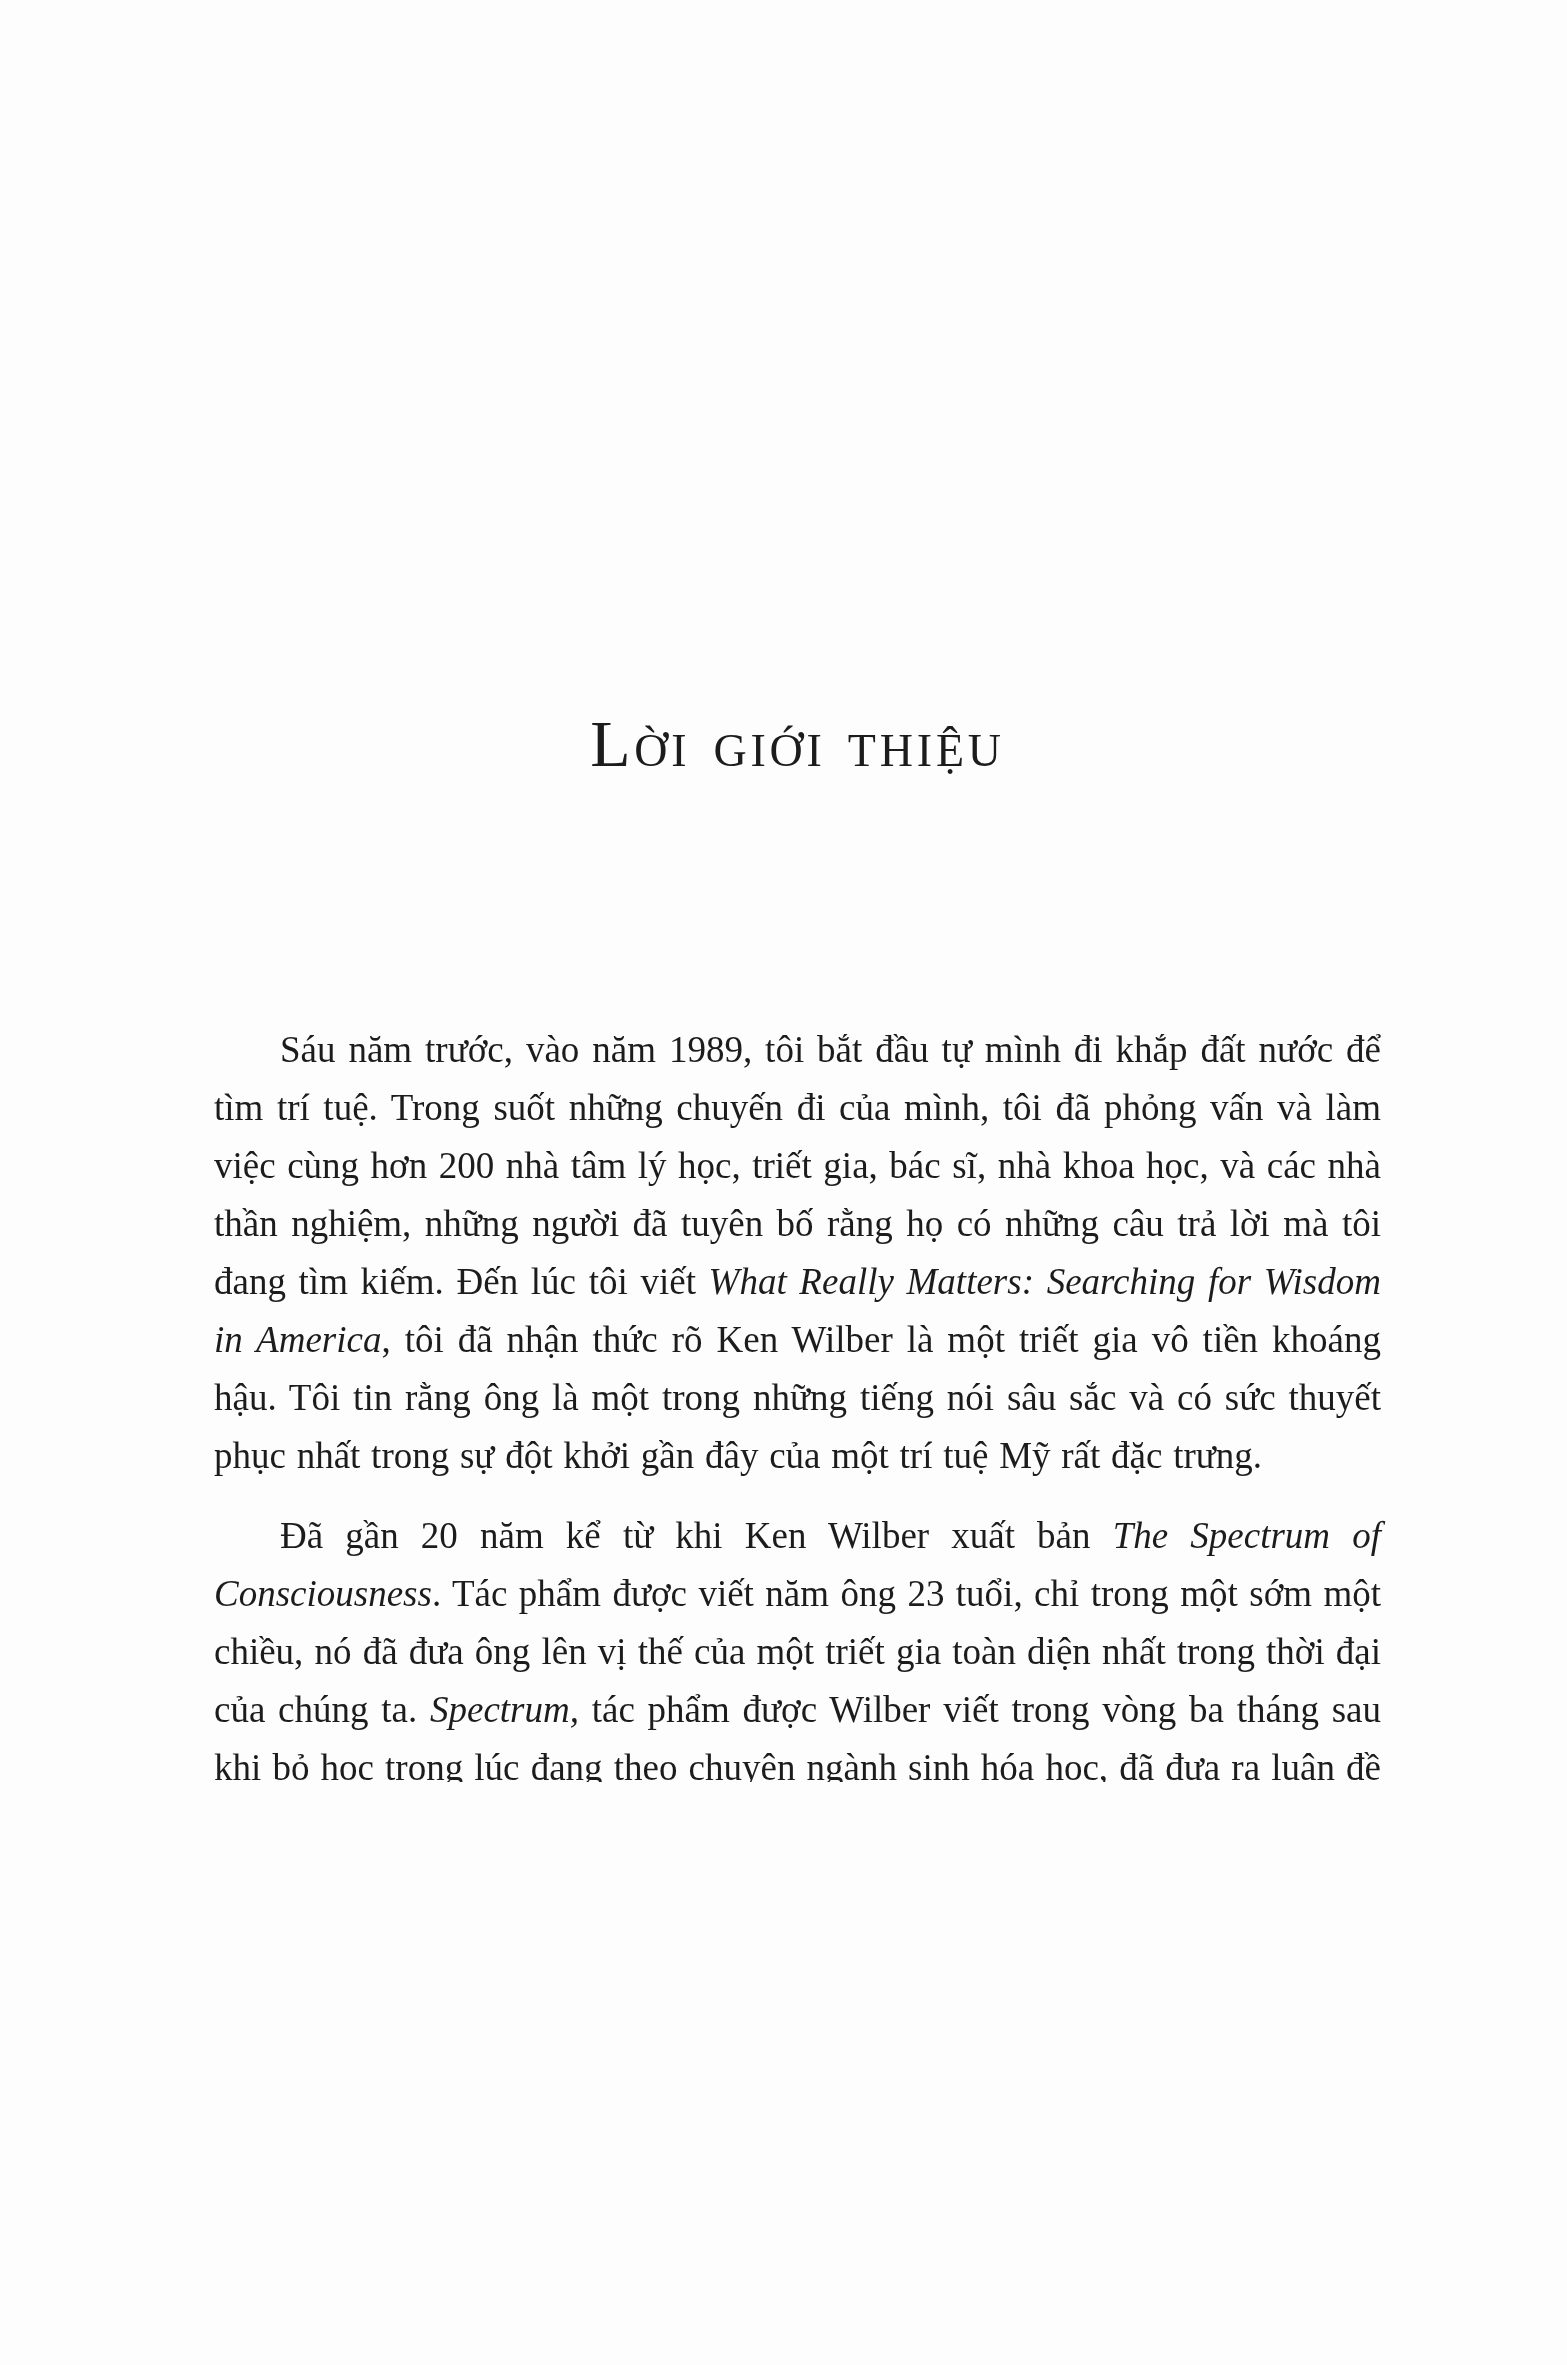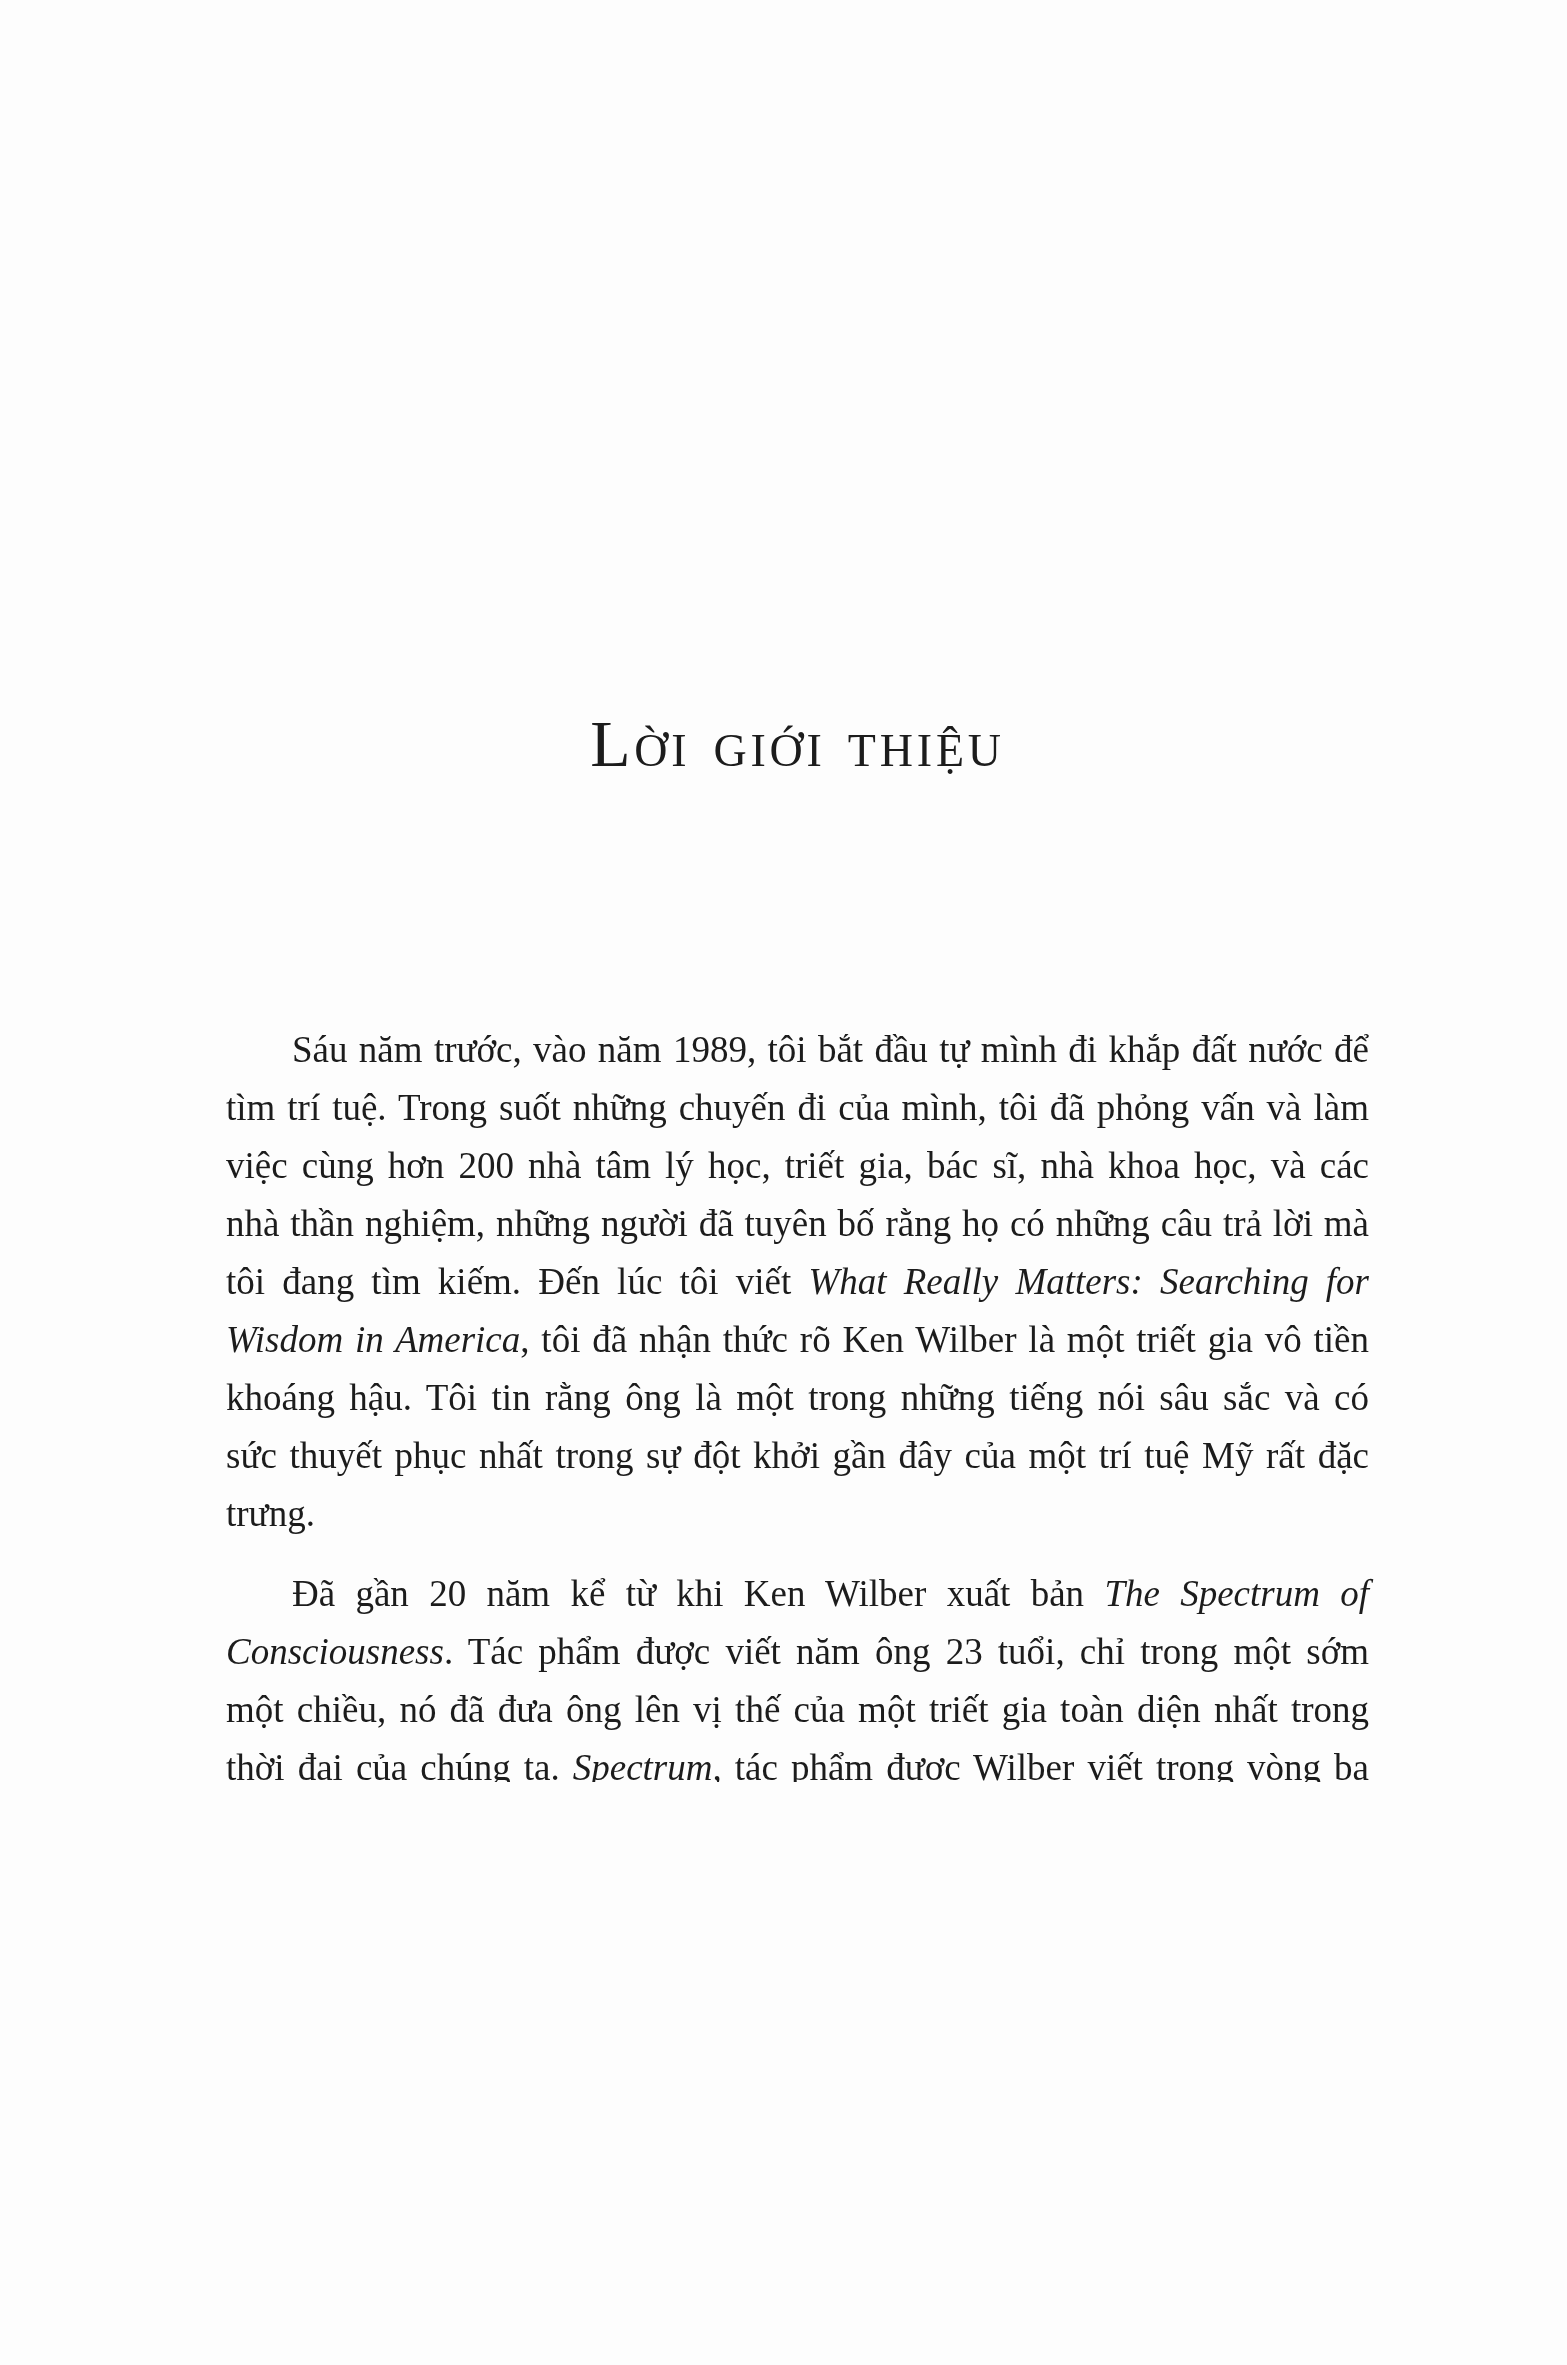--- a/index.html
+++ b/index.html
@@ -33,21 +33,21 @@
     white-space: nowrap;
   }
   .chapter-title::first-letter {
     font-size: 66px;
     letter-spacing: 3.8px;
   }
   .body-text {
     margin: 243px 186px 0 214px;
   }
   .para {
-    margin: 12px;
+    margin: 0;
     text-align: justify;
     text-indent: 66px;
     font-size: 37px;
     line-height: 58px;
     word-spacing: 1.5px;
     color: var(--ink, #1c1c1c);
   }
   .para + .para {
     margin-top: 22px;
   }

